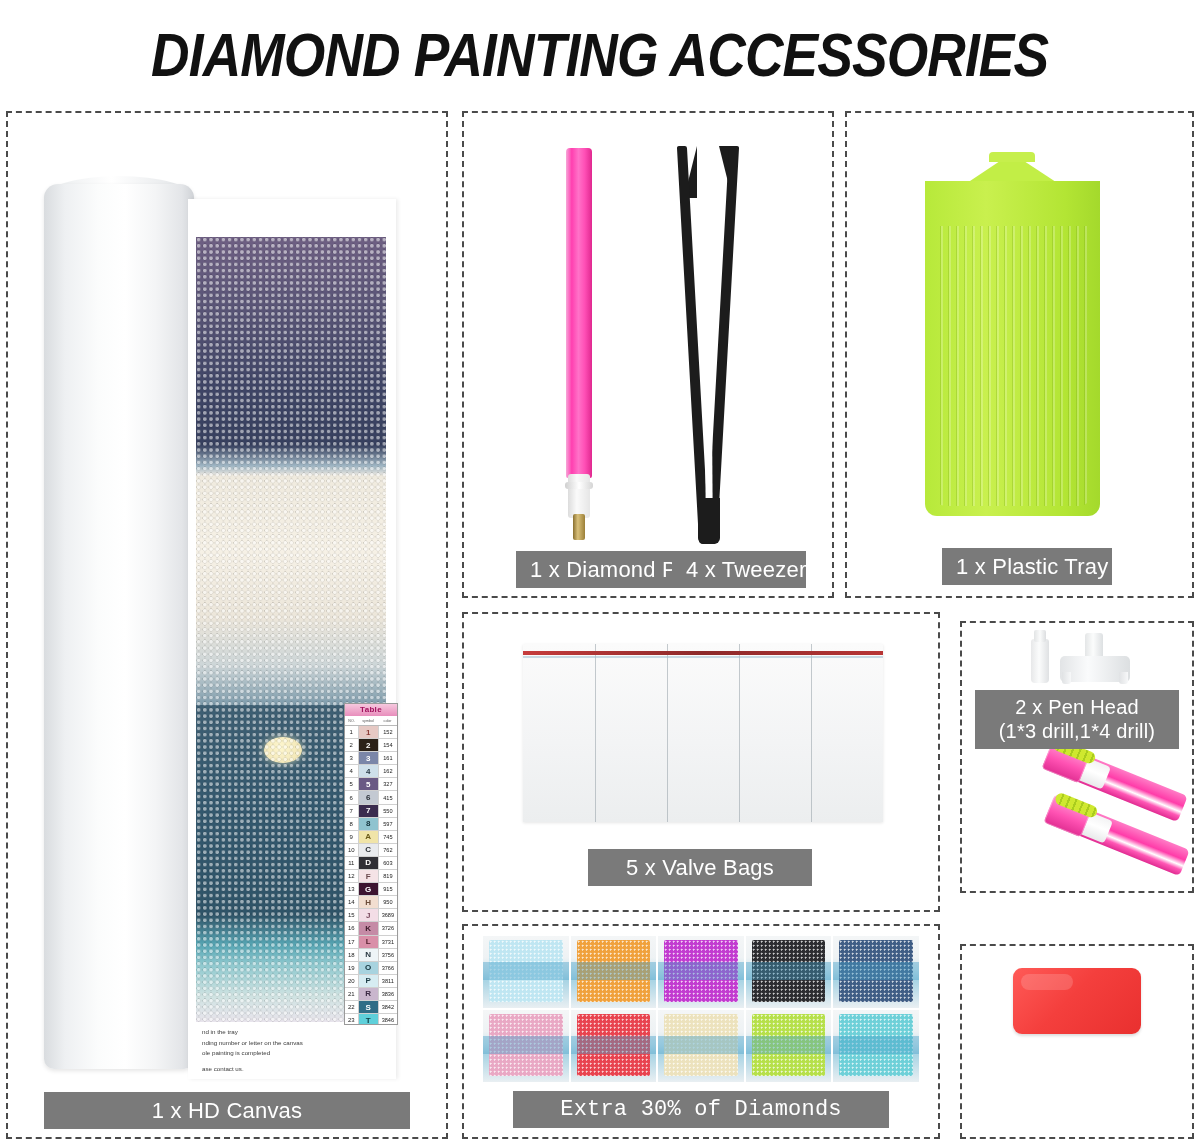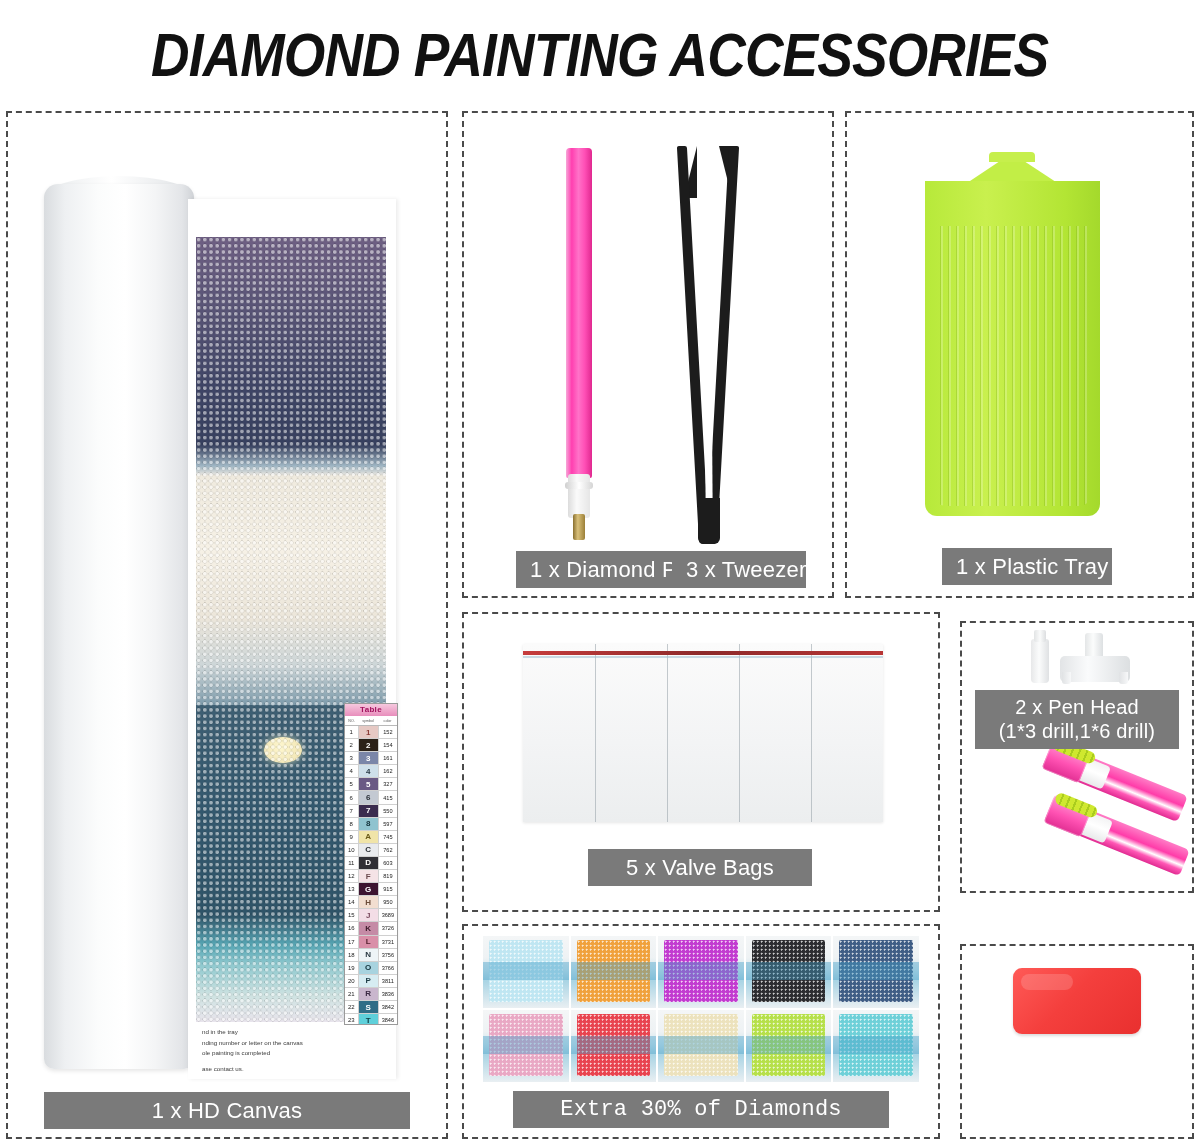--- a/index.html
+++ b/index.html
@@ -465,21 +465,21 @@
   <div class="tweezer">
     <div class="tw-tipl"></div>
       <div class="tw-tipr"></div>
     <div class="tw-l"></div>
       <div class="tw-r"></div>
     <div class="tw-gap"></div>
     <div class="tw-joint"></div>
   </div>
 
   <div class="caption" id="cap-pen">1 x Diamond Pen</div>
-  <div class="caption" id="cap-tweezer">3 x Tweezer</div>
+  <div class="caption" id="cap-tweezer">4 x Tweezer</div>
 
   <div class="panel" id="panel-tray"></div>
   <div class="tray-peak"></div>
   <div class="tray-peak-flat"></div>
   <div class="tray"></div>
   <div class="tray-grooves"></div>
   <div class="caption" id="cap-tray">1 x Plastic Tray</div>
 
   <div class="panel" id="panel-bags"></div>
   <div class="bags"></div>
@@ -506,21 +506,21 @@
   <div class="pp pp2">
     <div class="pp-body"></div>
     <div class="pp-clear"></div>
     <div class="pp-head">
         <div class="pp-teeth"></div>
       </div>
   </div>
 
   <div class="caption multi" id="cap-penhead">
     <div>2 x Pen Head</div>
-    <div>(1*3 drill,1*6 drill)</div>
+    <div>(1*3 drill,1*4 drill)</div>
   </div>
 
   <div class="panel" id="panel-diamonds"></div>
   <div class="dia-wrap">
     <div class="dia-row r1" id="dia-row-1">
         <div class="dia-cell">
           <div class="dia-fill" style="background-color: rgb(191, 230, 242);"></div>
           <div class="dia-strip"></div>
         </div>
         <div class="dia-cell">

